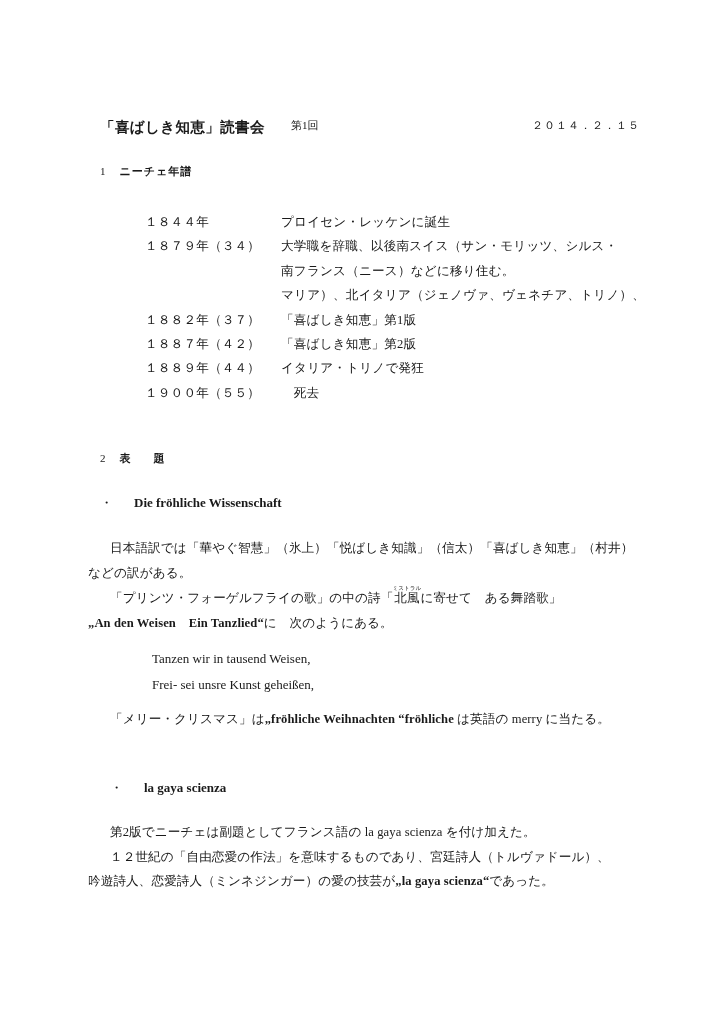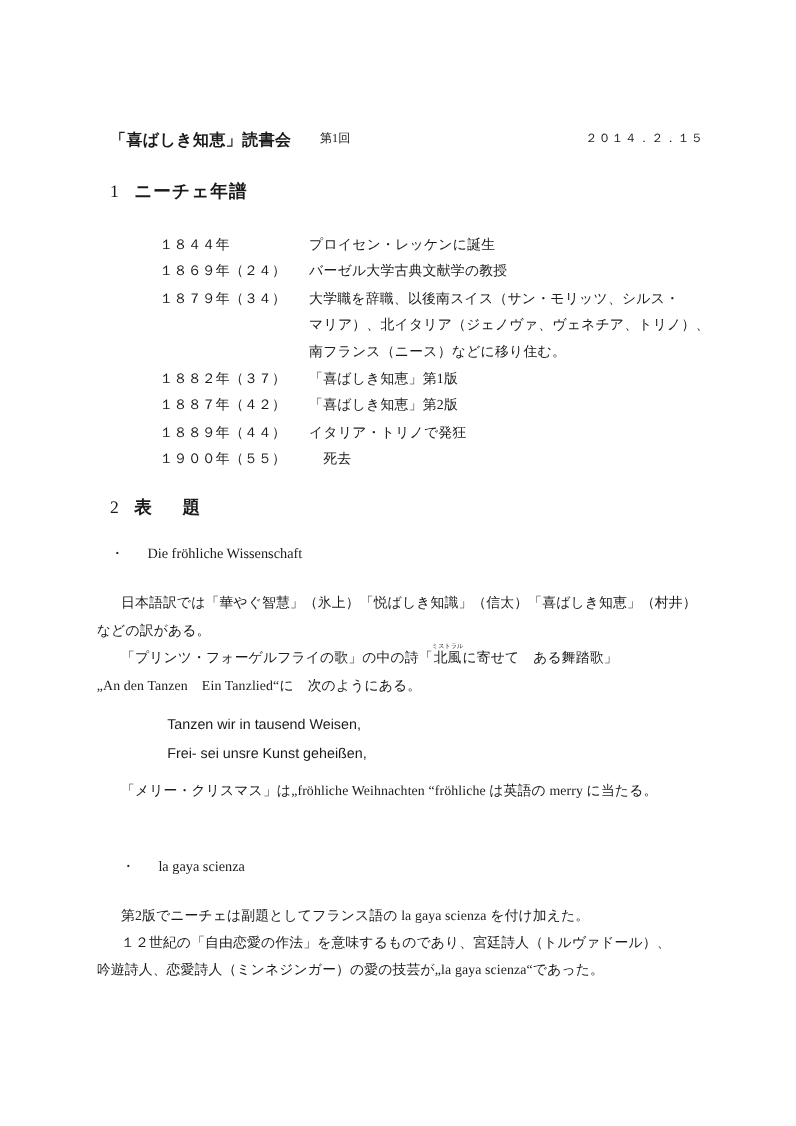--- a/index.html
+++ b/index.html
@@ -45,21 +45,21 @@
   .doc-date {
     font-size: 11px;
     margin-left: auto;
     letter-spacing: 1px;
     white-space: nowrap;
   }
 
   
   .sec-heading {
     position: absolute;
-    font-size: 16px;
+    font-size: 11px;
     font-weight: bold;
     white-space: nowrap;
     text-align: center;
   }
   .sec-heading .num {
     font-weight: normal;
     font-family: "Liberation Serif", serif;
   }
   .sec-heading .label {
     margin-left: 14px;
@@ -116,21 +116,21 @@
   }
   .para .l { display: block; white-space: nowrap; }
   .para .l.ind { padding-left: 22px; }
   #para-yaku { left: 88px; top: 536px; }
   #para-prinz { left: 88px; top: 585px; }
   #para-merry { left: 88px; top: 707px; }
   #para-zweite { left: 88px; top: 820px; }
 
   .latin {
     font-family: "Liberation Serif", "DejaVu Serif", serif;
-    font-weight: normal;
+    font-weight: bold;
   }
   .latin-n {
     font-family: "Liberation Serif", "DejaVu Serif", serif;
   }
 
   
   ruby { ruby-align: center; }
   rt {
     font-size: 5.6px;
     letter-spacing: 0px;
@@ -142,44 +142,43 @@
   .poem {
     position: absolute;
     left: 152px;
     top: 646px;
     font-size: 13px;
     line-height: 26px;
   }
   .poem .l {
     display: block;
     white-space: nowrap;
-    font-family: Liberation Sans, sans-serif;
+    font-family: Liberation Serif, serif;
   }
 </style>
 </head>
 <body>
 
 <div class="page">
 
   <div class="header">
     <span class="doc-title">「喜ばしき知恵」読書会</span>
     <span class="session-no">第1回</span>
     <span class="doc-date">２０１４．２．１５</span>
   </div>
 
   <div class="sec-heading" id="sec1">
     <span class="num">1</span><span class="label">ニーチェ年譜</span>
   </div>
 
   <div class="chrono">
     <span class="row"><span class="year">１８４４年</span><span class="evt">プロイセン・レッケンに誕生</span></span>
-    <span class="row"><span class="year">１８６９年（２４）</span><span class="evt">バーゼル大学古典文献学の教授</span></span>
     <span class="row"><span class="year">１８７９年（３４）</span><span class="evt">大学職を辞職、以後南スイス（サン・モリッツ、シルス・</span></span>
+    <span class="cont">南フランス（ニース）などに移り住む。</span>
     <span class="cont">マリア）、北イタリア（ジェノヴァ、ヴェネチア、トリノ）、</span>
-    <span class="cont">南フランス（ニース）などに移り住む。</span>
     <span class="row"><span class="year">１８８２年（３７）</span><span class="evt">「喜ばしき知恵」第1版</span></span>
     <span class="row"><span class="year">１８８７年（４２）</span><span class="evt">「喜ばしき知恵」第2版</span></span>
     <span class="row"><span class="year">１８８９年（４４）</span><span class="evt">イタリア・トリノで発狂</span></span>
     <span class="row"><span class="year">１９００年（５５）</span><span class="evt">　死去</span></span>
   </div>
 
   <div class="sec-heading" id="sec2">
     <span class="num">2</span><span class="label">表　題</span>
   </div>
 
@@ -187,21 +186,21 @@
     <span class="dot">・</span><span class="latin">Die fröhliche Wissenschaft</span>
   </div>
 
   <div class="para" id="para-yaku">
     <span class="l ind">日本語訳では「華やぐ智慧」（氷上）「悦ばしき知識」（信太）「喜ばしき知恵」（村井）</span>
     <span class="l">などの訳がある。</span>
   </div>
 
   <div class="para" id="para-prinz">
     <span class="l ind"><span>「プリンツ・フォーゲルフライの歌」の中の詩「</span><ruby><span>北風</span><rt>ミストラル</rt></ruby><span>に寄せて　ある舞踏歌」</span></span>
-    <span class="l"><span class="latin">„An den Tanzen　Ein Tanzlied“</span><span>に　次のようにある。</span></span>
+    <span class="l"><span class="latin">„An den Weisen　Ein Tanzlied“</span><span>に　次のようにある。</span></span>
   </div>
 
   <div class="poem">
     <span class="l">Tanzen wir in tausend Weisen,</span>
     <span class="l">Frei- sei unsre Kunst geheißen,</span>
   </div>
 
   <div class="para" id="para-merry">
     <span class="l ind"><span>「メリー・クリスマス」は</span><span class="latin">„fröhliche Weihnachten “fröhliche </span><span>は英語の </span><span class="latin-n">merry </span><span>に当たる。</span></span>
   </div>

